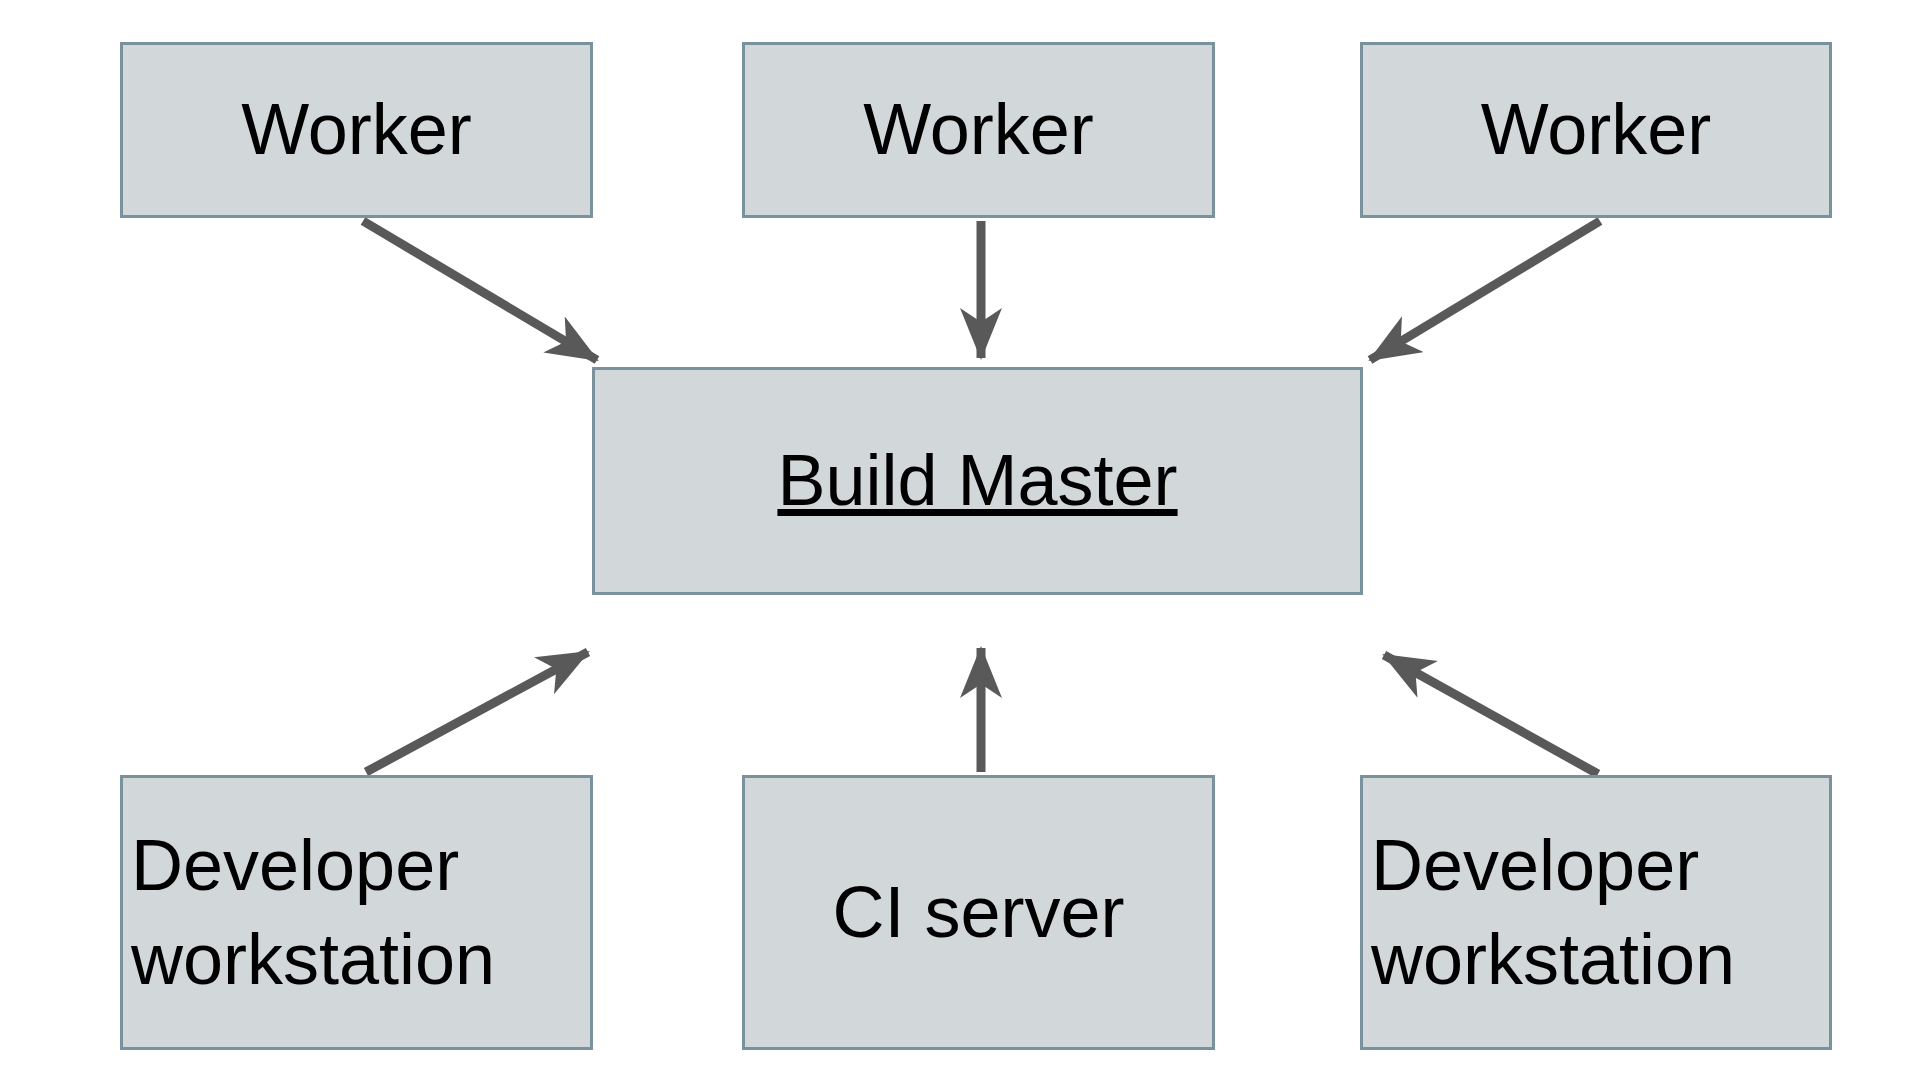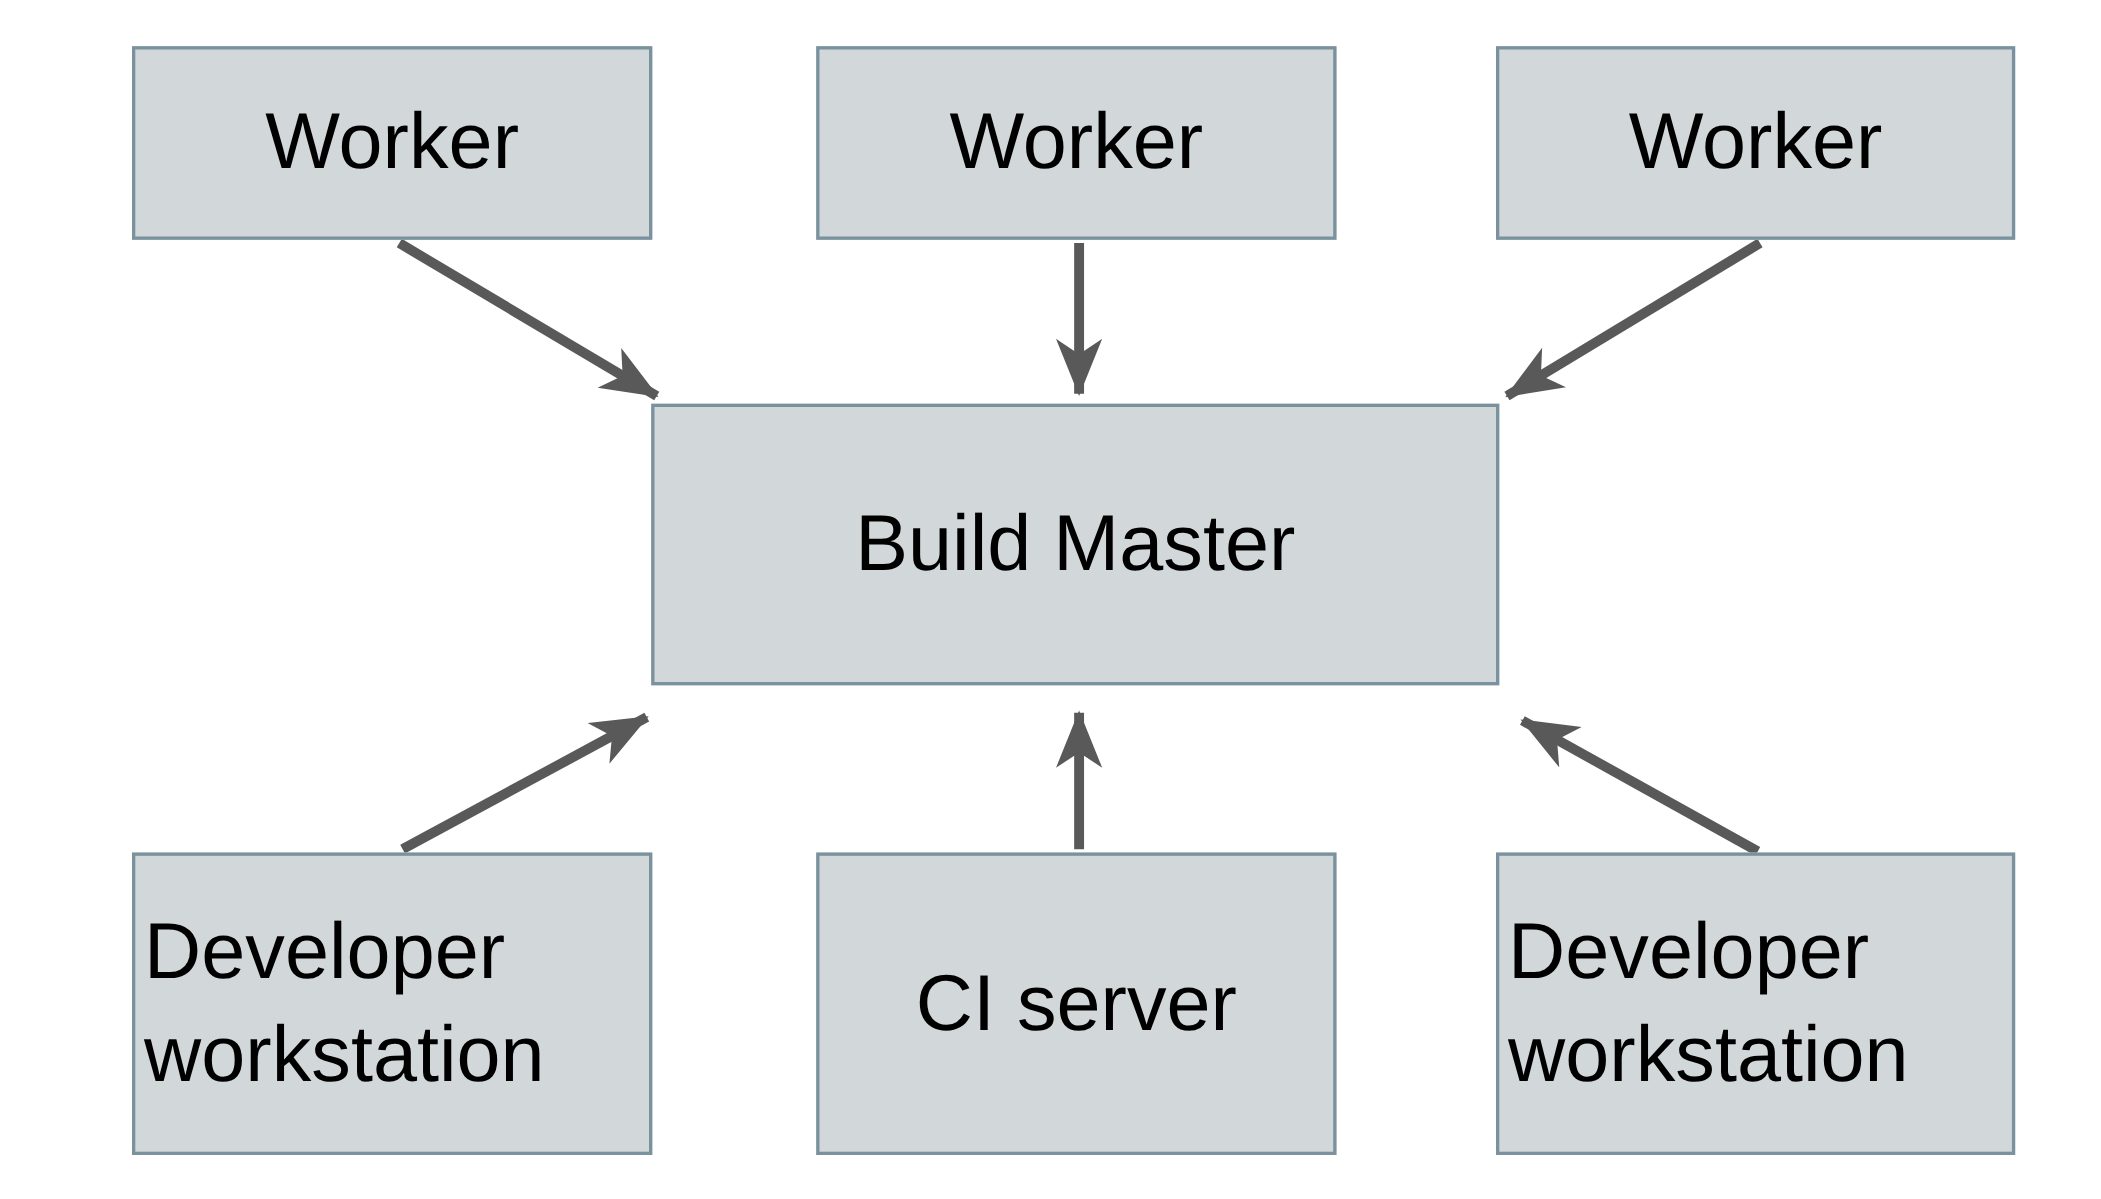--- a/index.html
+++ b/index.html
@@ -36,21 +36,21 @@
     align-items: center;
     justify-content: center;
     font-size: 72px;
     line-height: 1.3;
     color: var(--text, #000000);
     padding: 0 8px;
   }
   .n-top-left      { left: 120px;  top: 42px;  width: 473px; height: 176px; }
   .n-top-center    { left: 742px;  top: 42px;  width: 473px; height: 176px; }
   .n-top-right     { left: 1360px; top: 42px;  width: 472px; height: 176px; }
-  .n-center        { left: 592px;  top: 367px; width: 771px; height: 256px; }
+  .n-center        { left: 592px;  top: 367px; width: 771px; height: 228px; text-decoration: underline; }
   .n-bottom-left   { left: 120px;  top: 775px; width: 473px; height: 275px; }
   .n-bottom-center { left: 742px;  top: 775px; width: 473px; height: 275px; }
   .n-bottom-right  { left: 1360px; top: 775px; width: 472px; height: 275px; }
 </style>
 </head>
 <body>
 
 <div class="canvas" style="--bg: #ffffff; --node-fill: #d2d8da; --node-border: #7a929e; --arrow: #595959; --text: #000000;">
 
   <svg class="connector-layer" viewBox="0 0 1910 1090" xmlns="http://www.w3.org/2000/svg">

